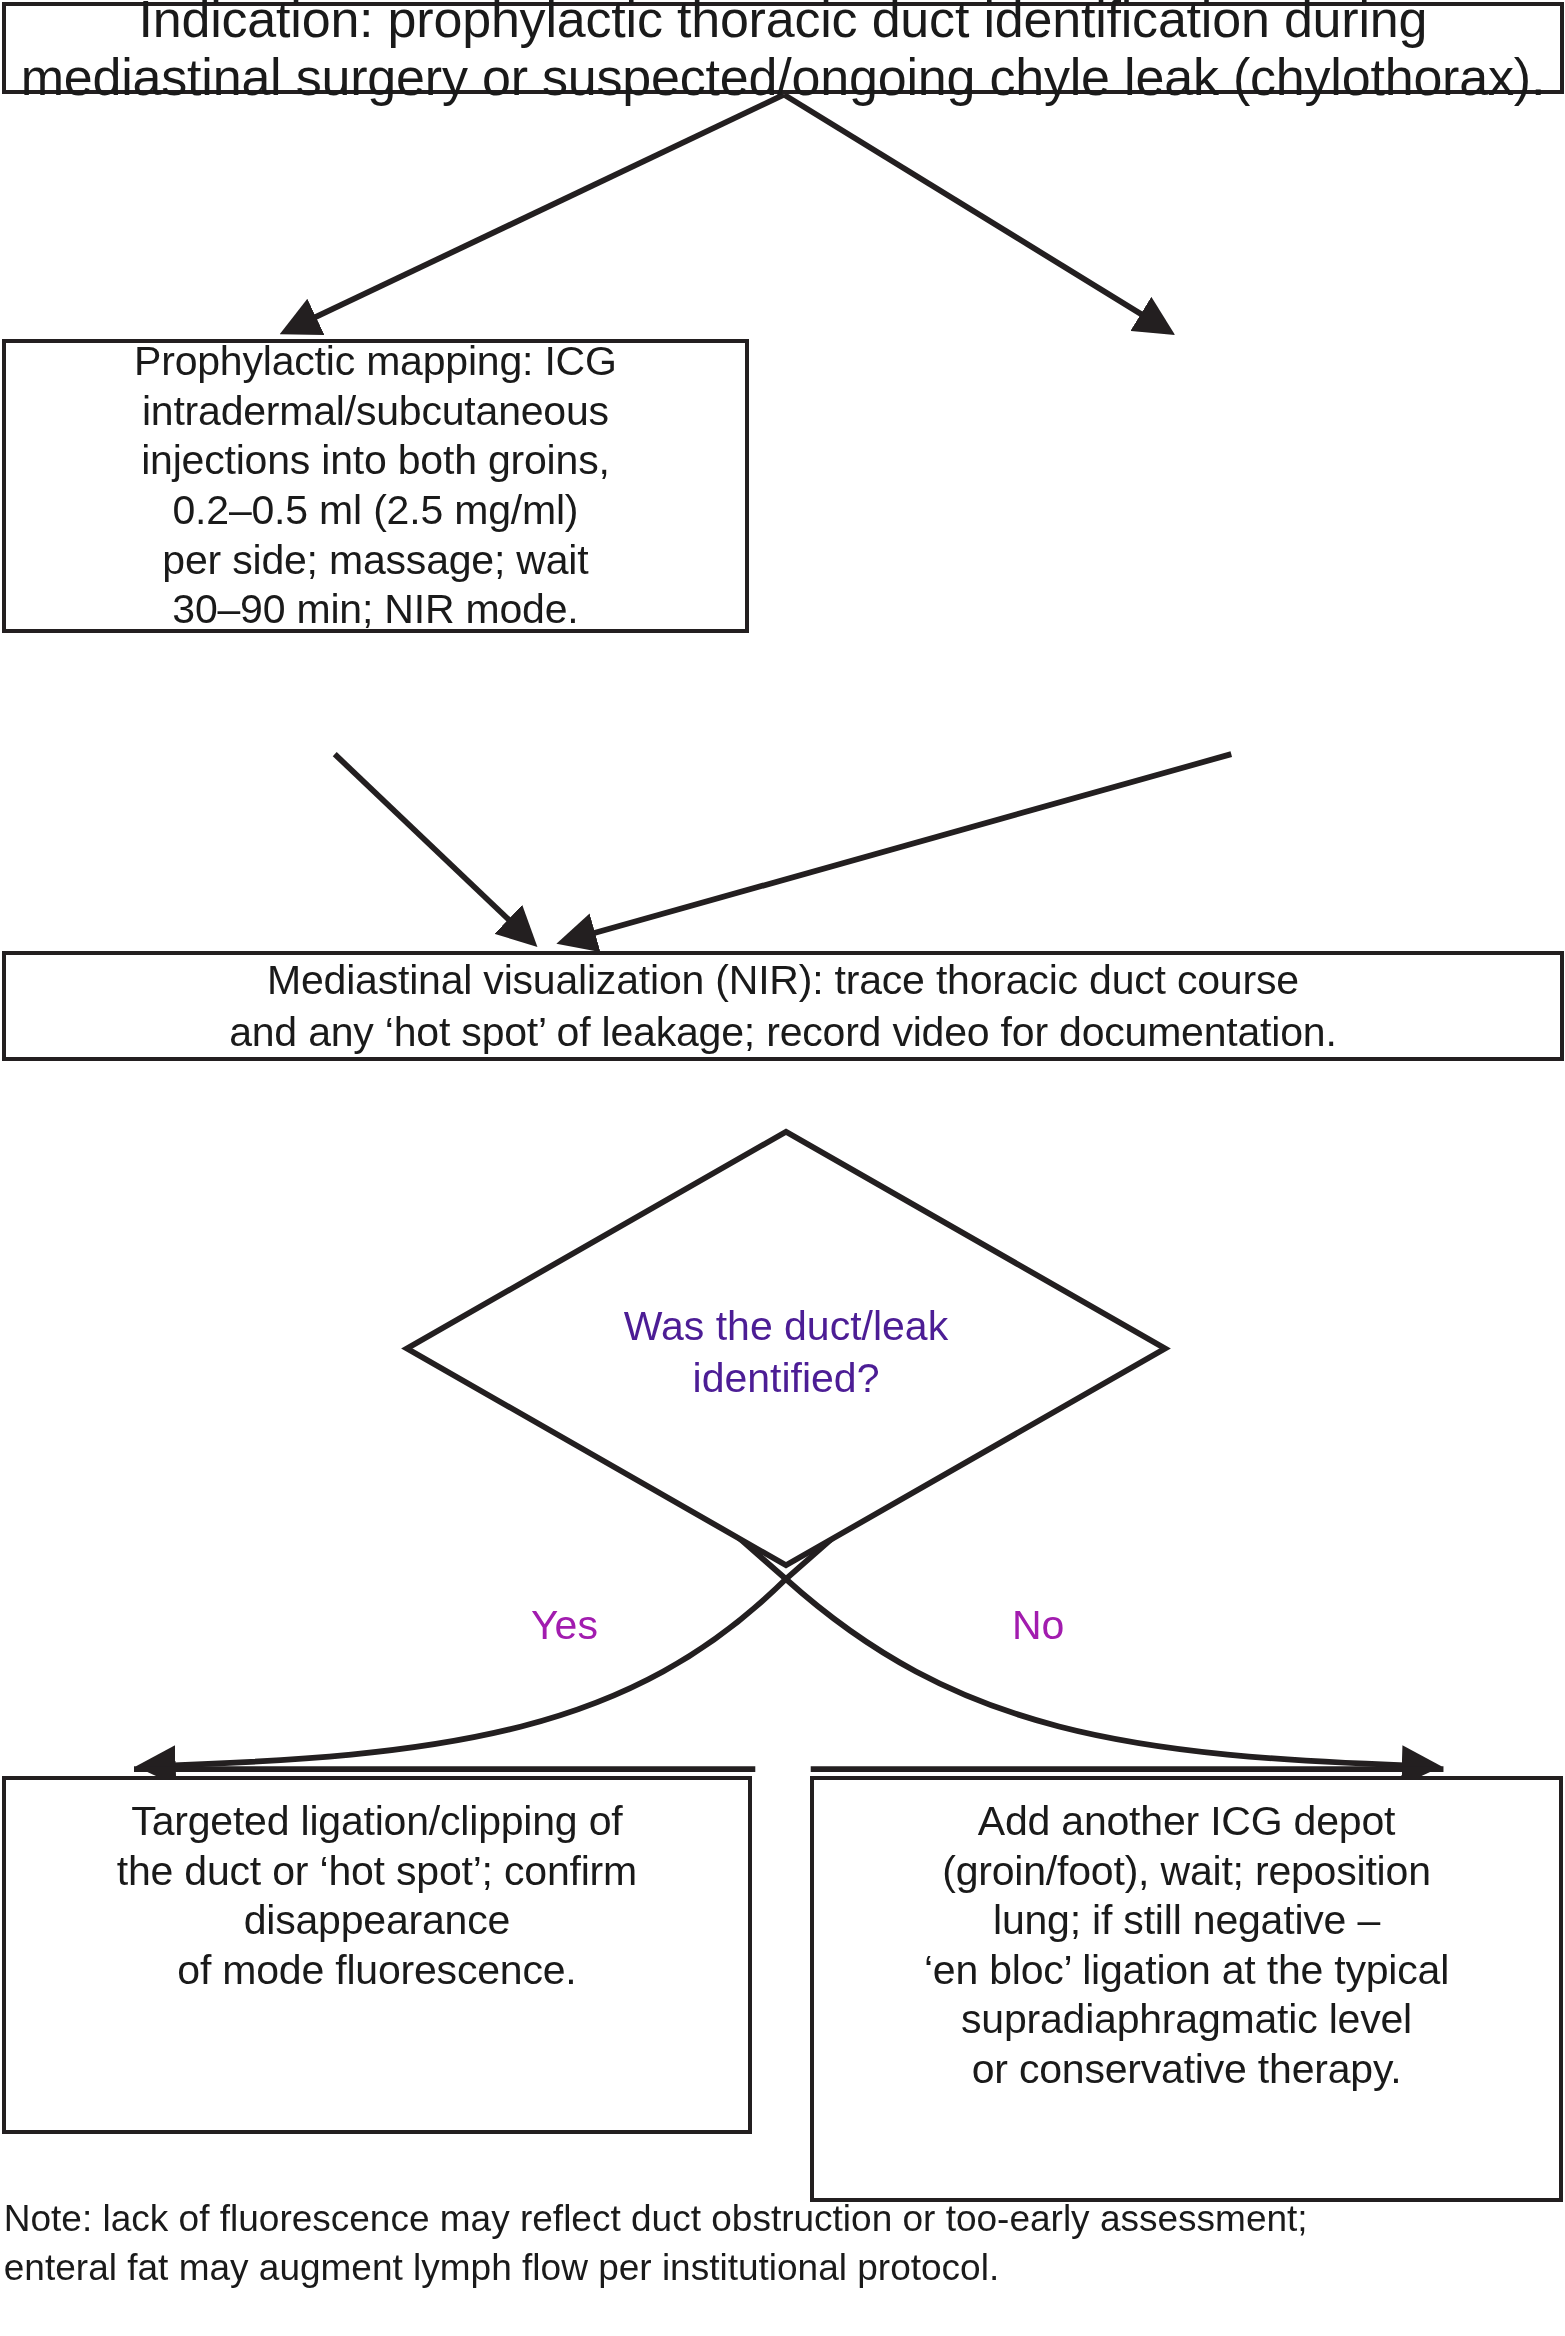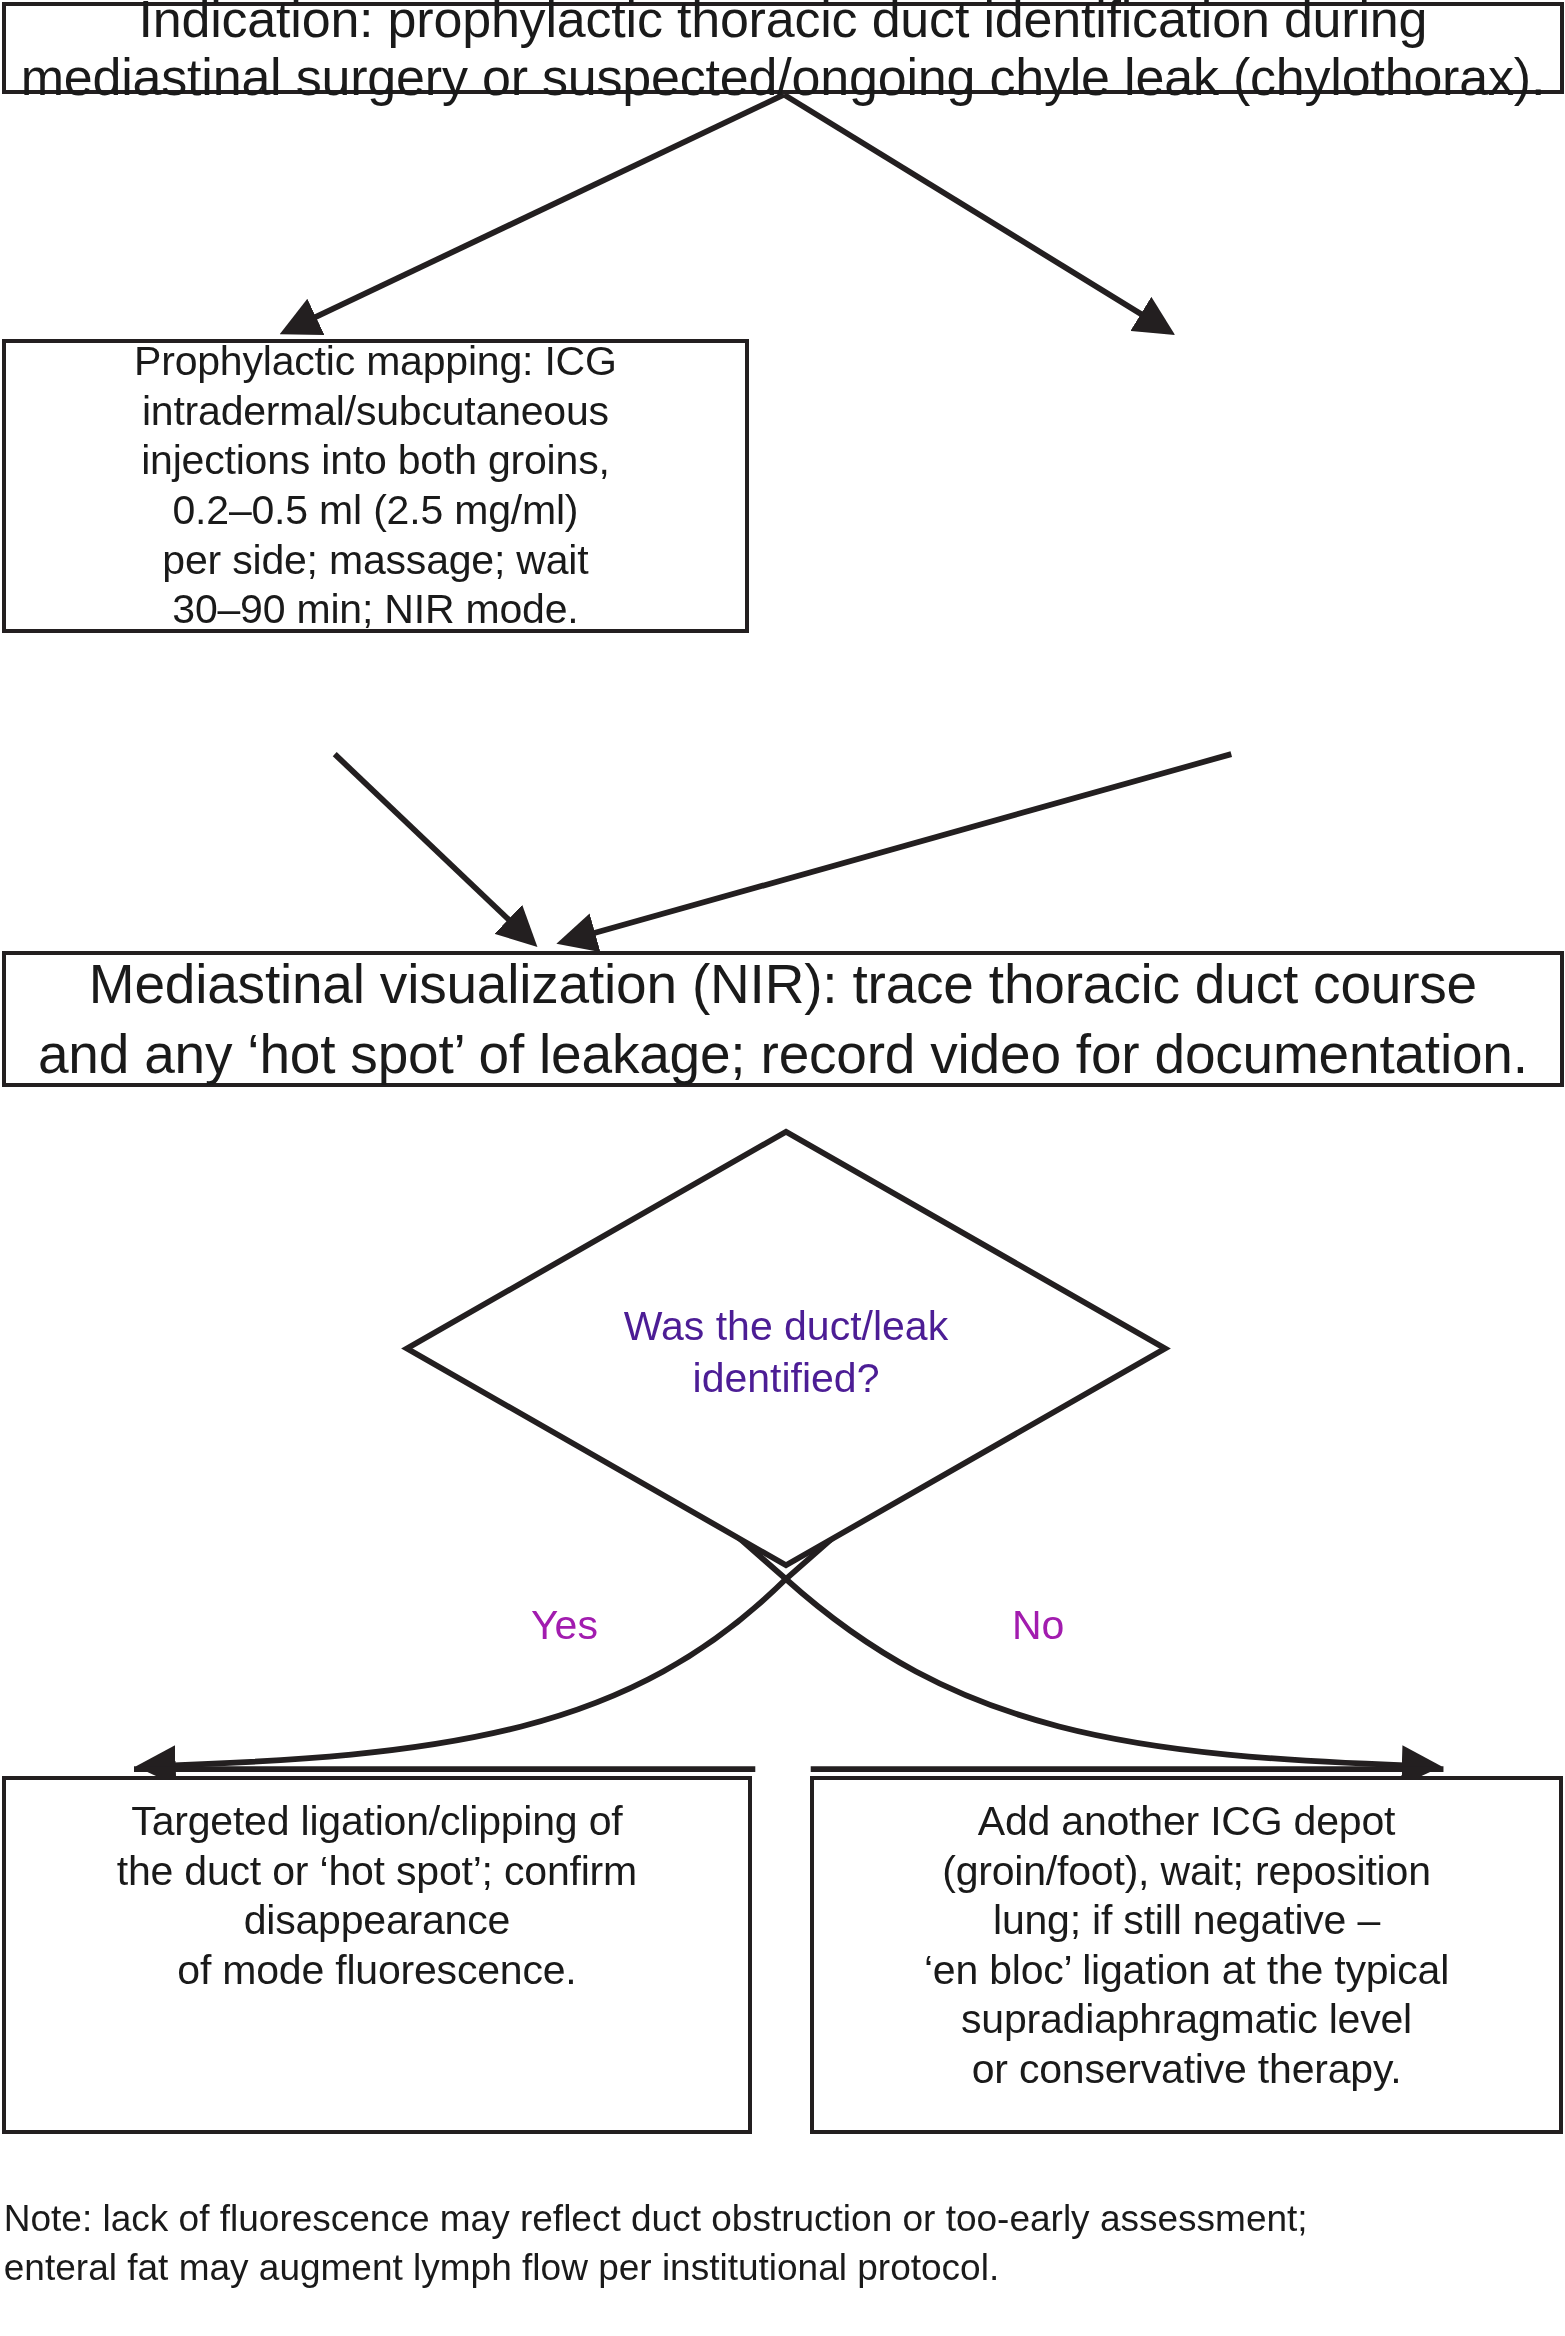--- a/index.html
+++ b/index.html
@@ -51,34 +51,34 @@
   }
   #node-prophylactic .txt { line-height: 1.21; }
 
   #node-suspected {
     left: 813px; top: 339px; width: 750px; height: 411px;
     font-size: 41px;
   }
   #node-suspected .txt { line-height: 1.21; }
 
   #node-mediastinal {
-    left: 1.9px; top: 951px; width: 1562px; height: 136px;
-    font-size: 55px;
+    left: 1.9px; top: 951px; width: 1562px; height: 110px;
+    font-size: 41px;
   }
   #node-mediastinal .txt { line-height: 1.28; }
 
   #node-targeted {
     left: 1.9px; top: 1776px; width: 750px; height: 358px;
     font-size: 41px;
     align-items: flex-start;
   }
   #node-targeted .txt { line-height: 1.21; padding-top: 17px; }
 
   #node-addicg {
-    left: 810px; top: 1776px; width: 753px; height: 358px;
+    left: 810px; top: 1776px; width: 753px; height: 426px;
     font-size: 41px;
     align-items: flex-start;
   }
   #node-addicg .txt { line-height: 1.21; padding-top: 17px; }
 
   
   #decision-wrap {
     position: absolute;
     left: 401px; top: 1126px;
     width: 770px; height: 445px;

